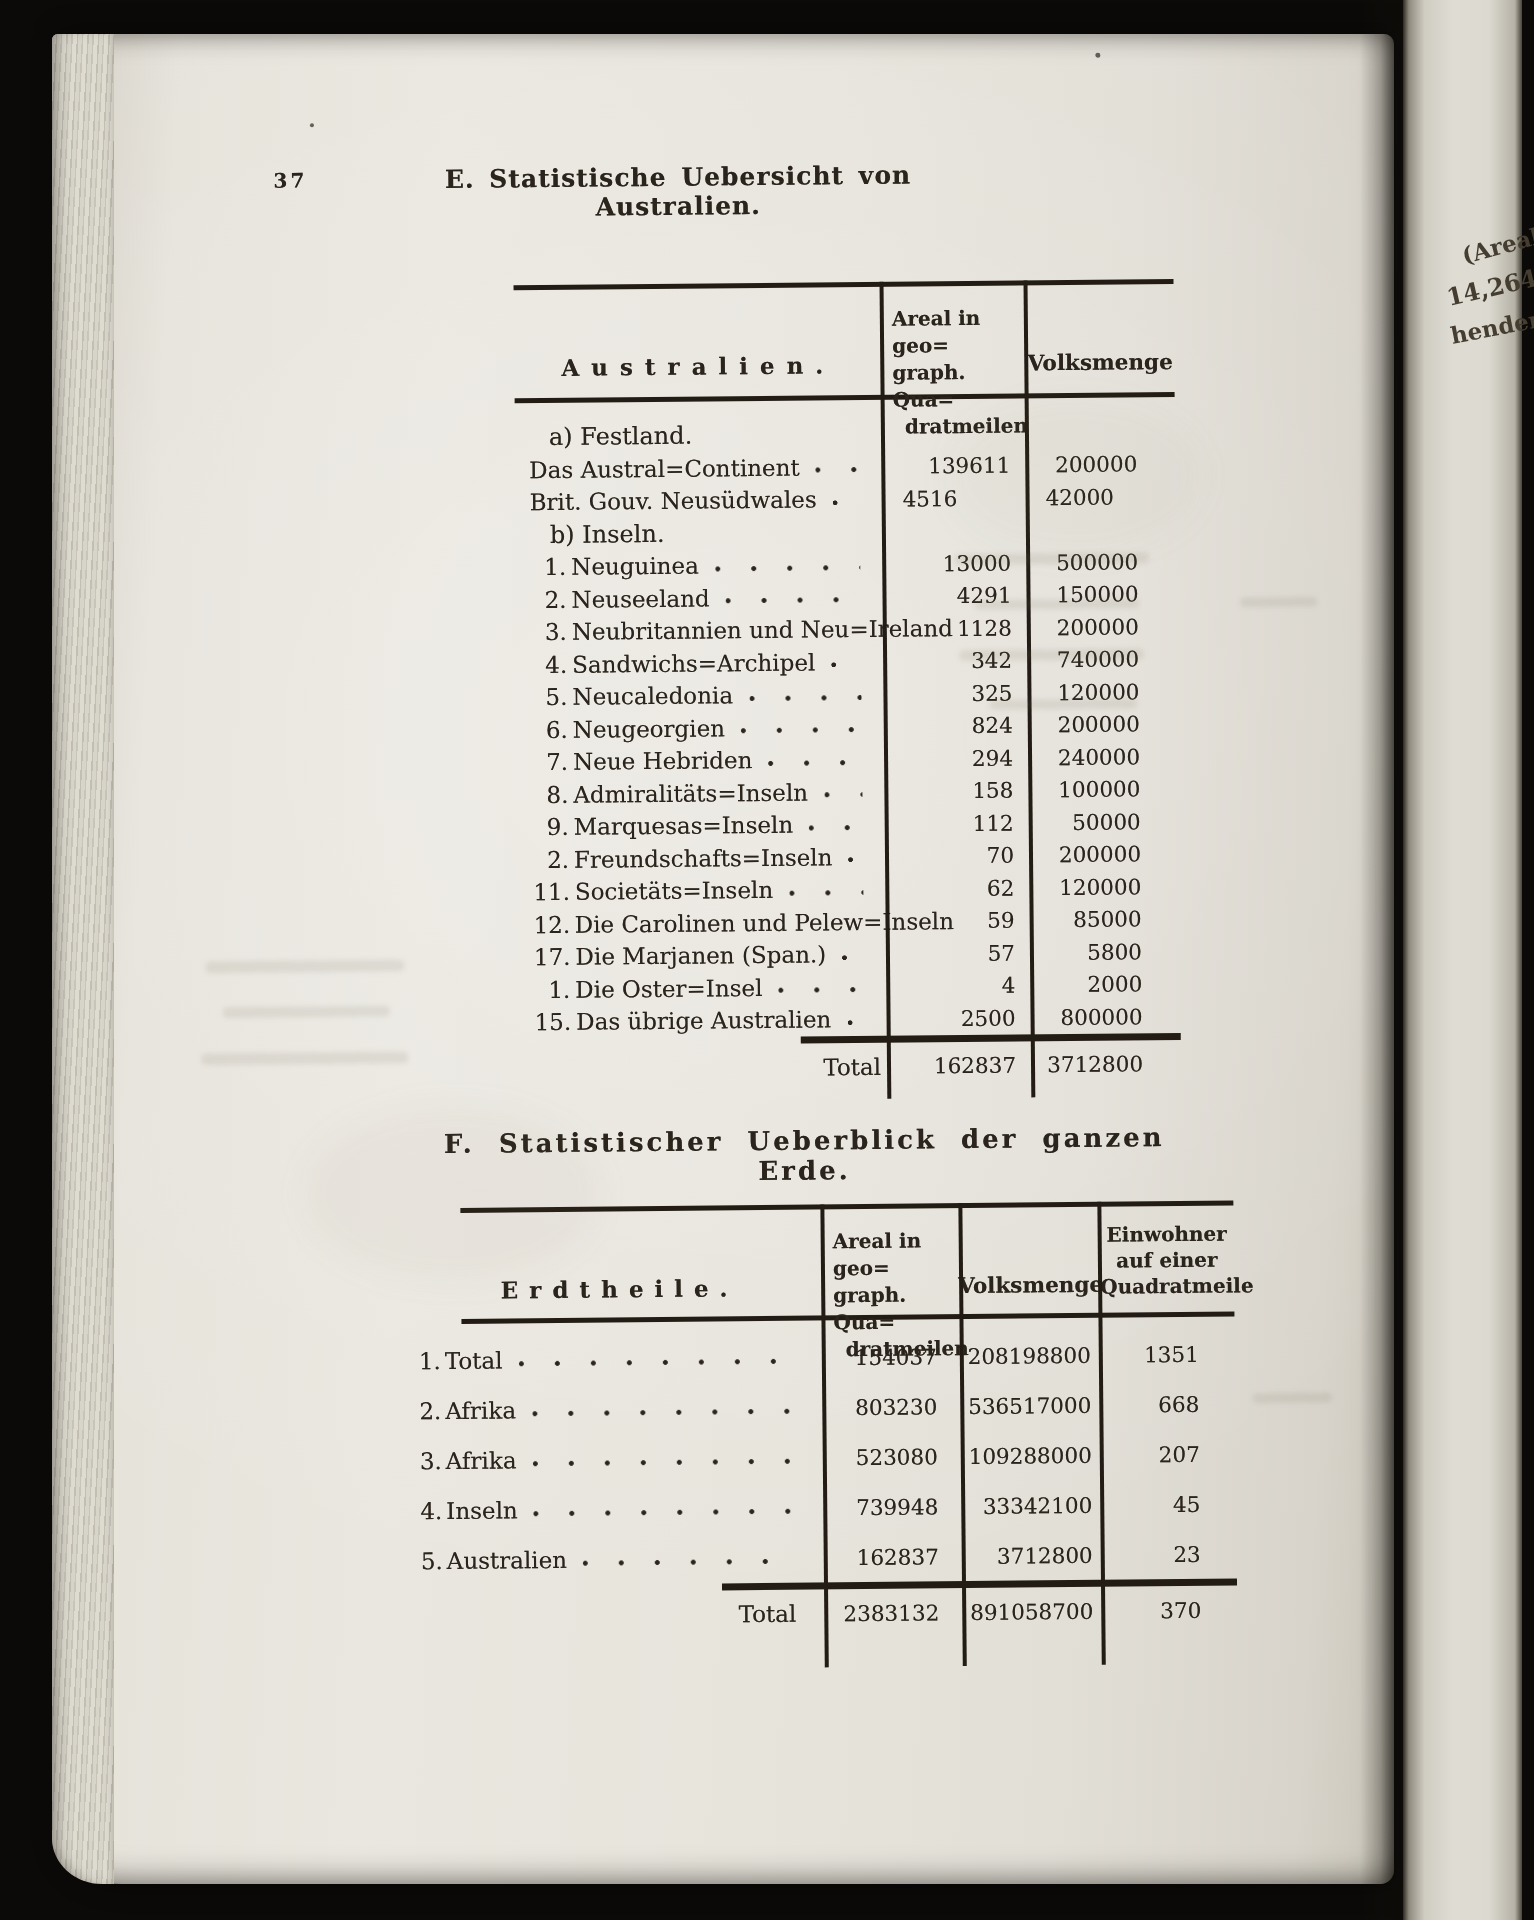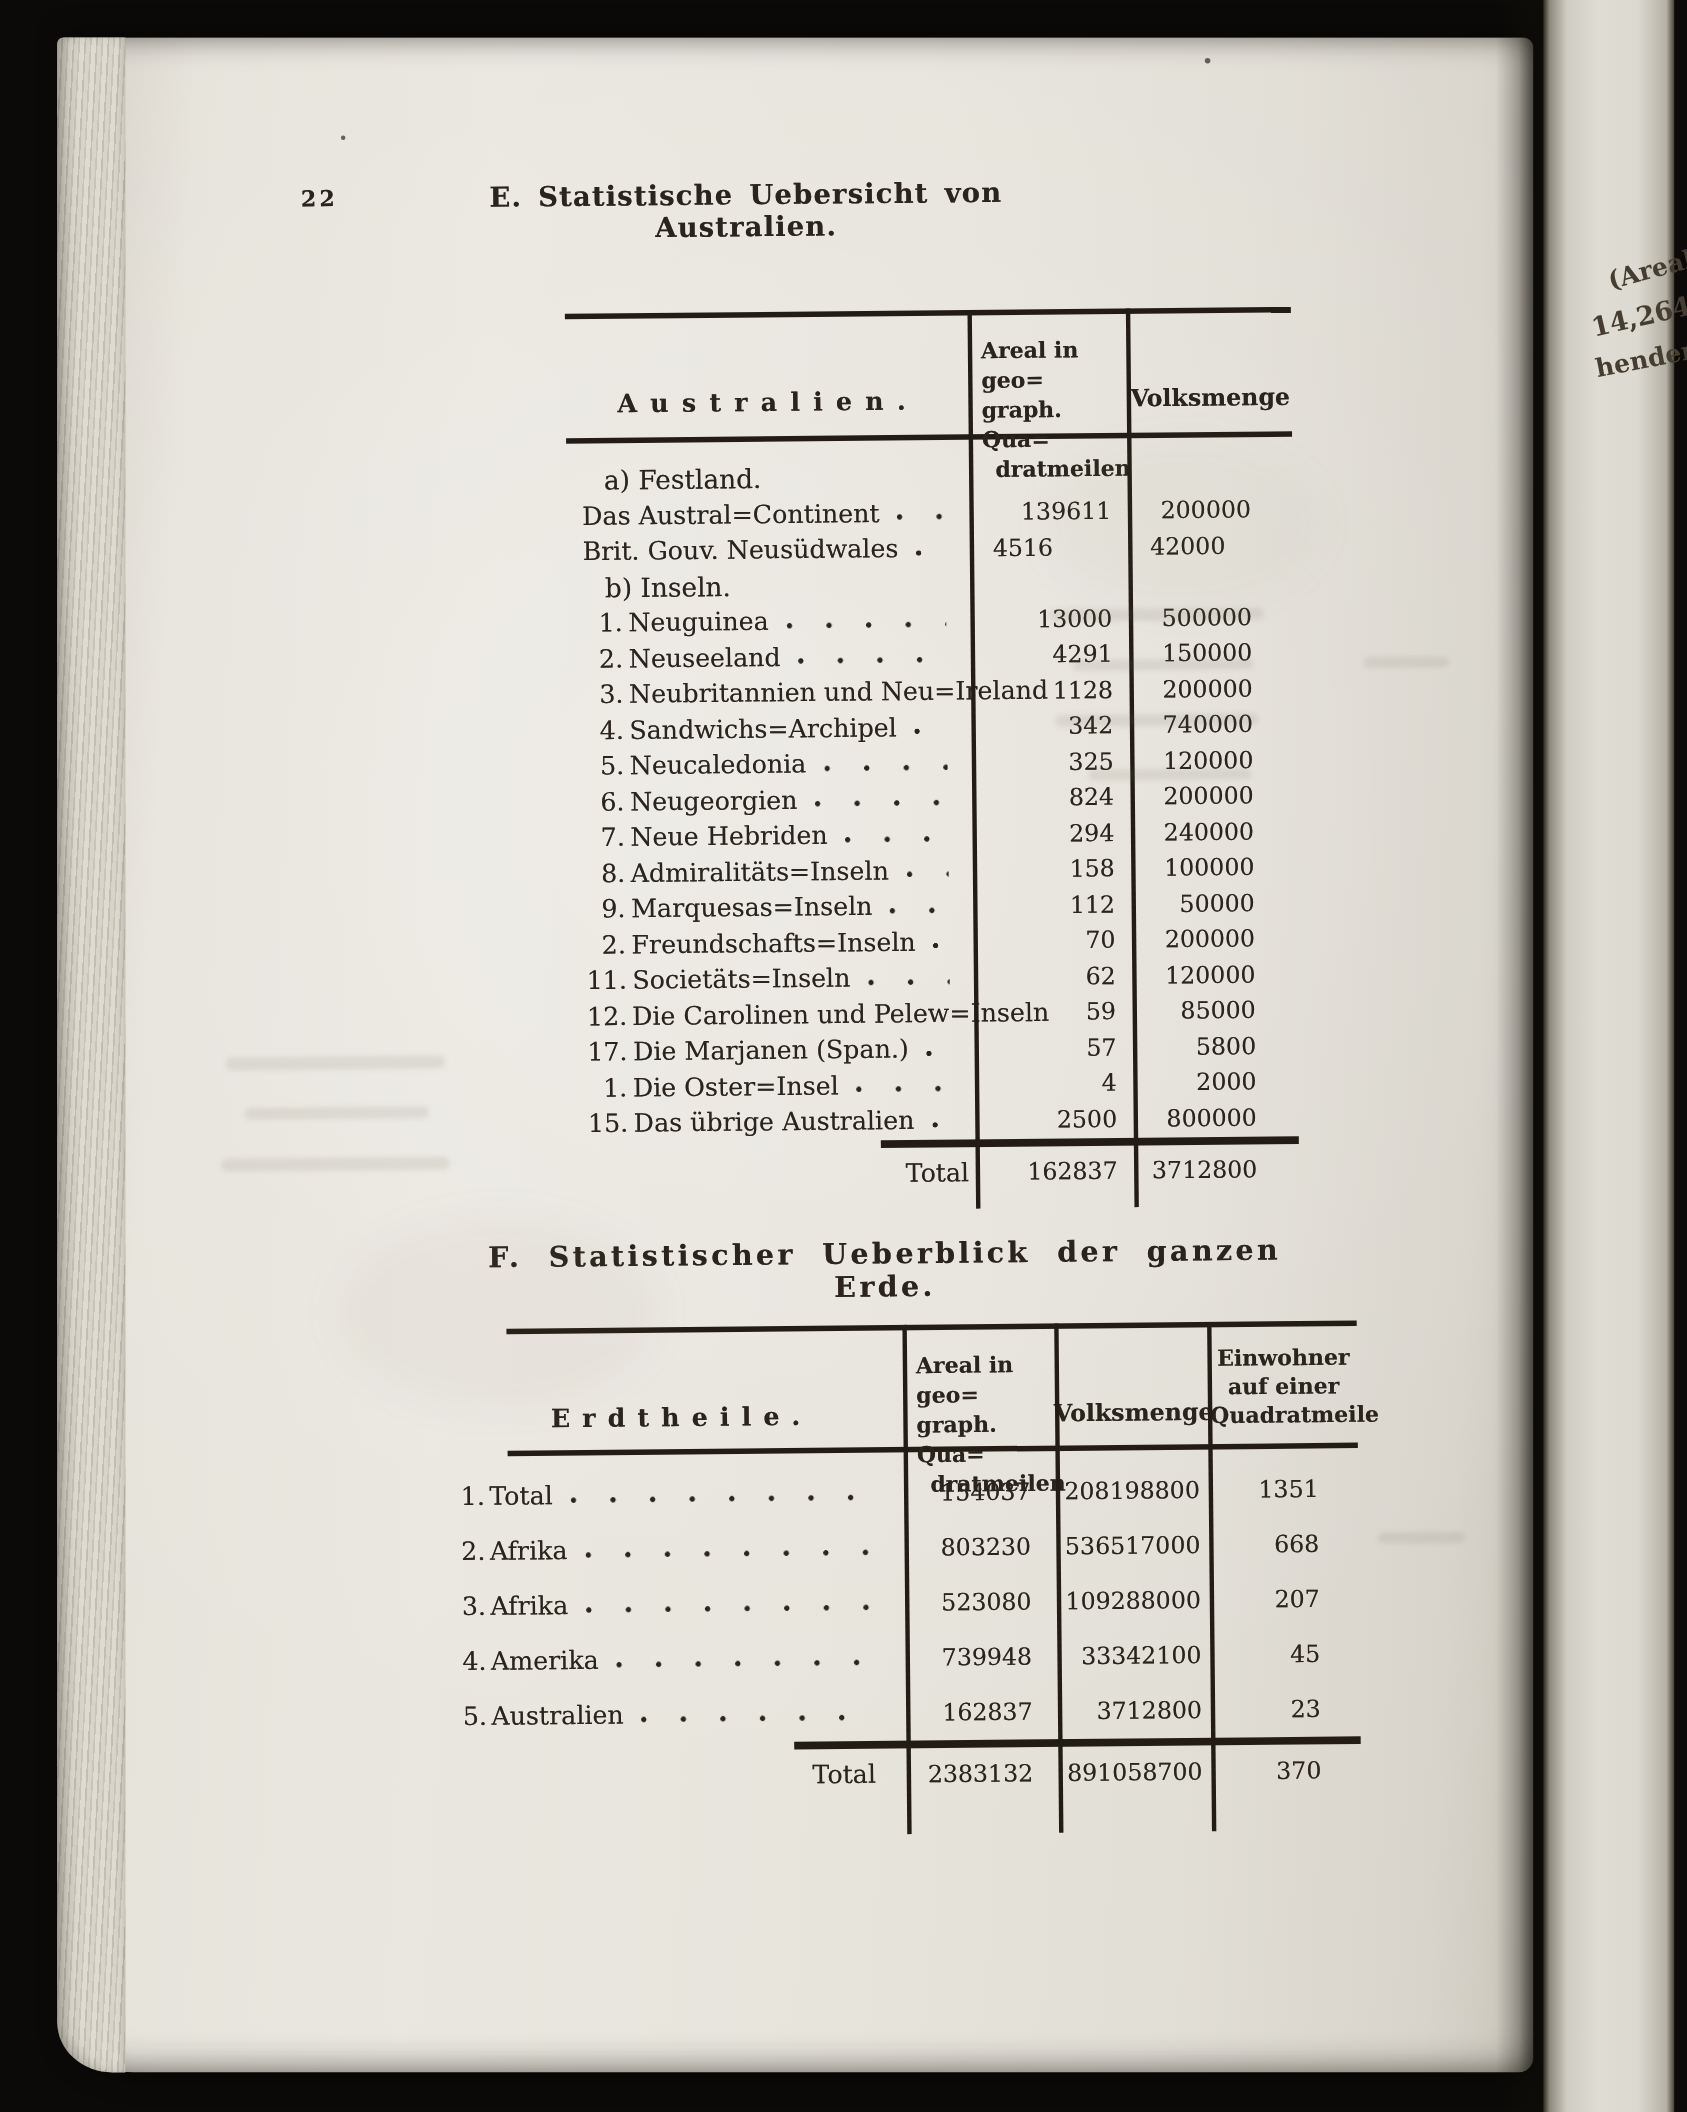--- a/index.html
+++ b/index.html
@@ -107,21 +107,21 @@
   </div>
 
   <div class="gutter"></div>
   <div class="next-page"></div>
   <div class="fragment frag-1">(Areal</div>
   <div class="fragment frag-2">14,264</div>
   <div class="fragment frag-3">henden</div>
 
   <div class="content">
 
-    <div class="page-number">22</div>
+    <div class="page-number">37</div>
 
     <div class="doc-title title-e">E. Statistische Uebersicht von Australien.</div>
 
     <div class="tbl t1">
       <div class="hrule top"></div>
       <div class="hdr">
         <div class="hmain">Australien.</div>
         <div class="hstack">
           <span>Areal in geo=</span>
           <span>graph. Qua=</span>
@@ -352,21 +352,21 @@
               <span class="rtxt">Afrika</span>
               <span class="leader"></span>
             </div>
             <div class="cell val areal">523080</div>
             <div class="cell val volksmenge">109288000</div>
             <div class="cell val einwohner">207</div>
           </div>
           <div class="trow">
             <div class="cell lab">
               <span class="rnum">4.</span>
-              <span class="rtxt">Amerika</span>
+              <span class="rtxt">Inseln</span>
               <span class="leader"></span>
             </div>
             <div class="cell val areal">739948</div>
             <div class="cell val volksmenge">33342100</div>
             <div class="cell val einwohner">45</div>
           </div>
           <div class="trow">
             <div class="cell lab">
               <span class="rnum">5.</span>
               <span class="rtxt">Australien</span>

